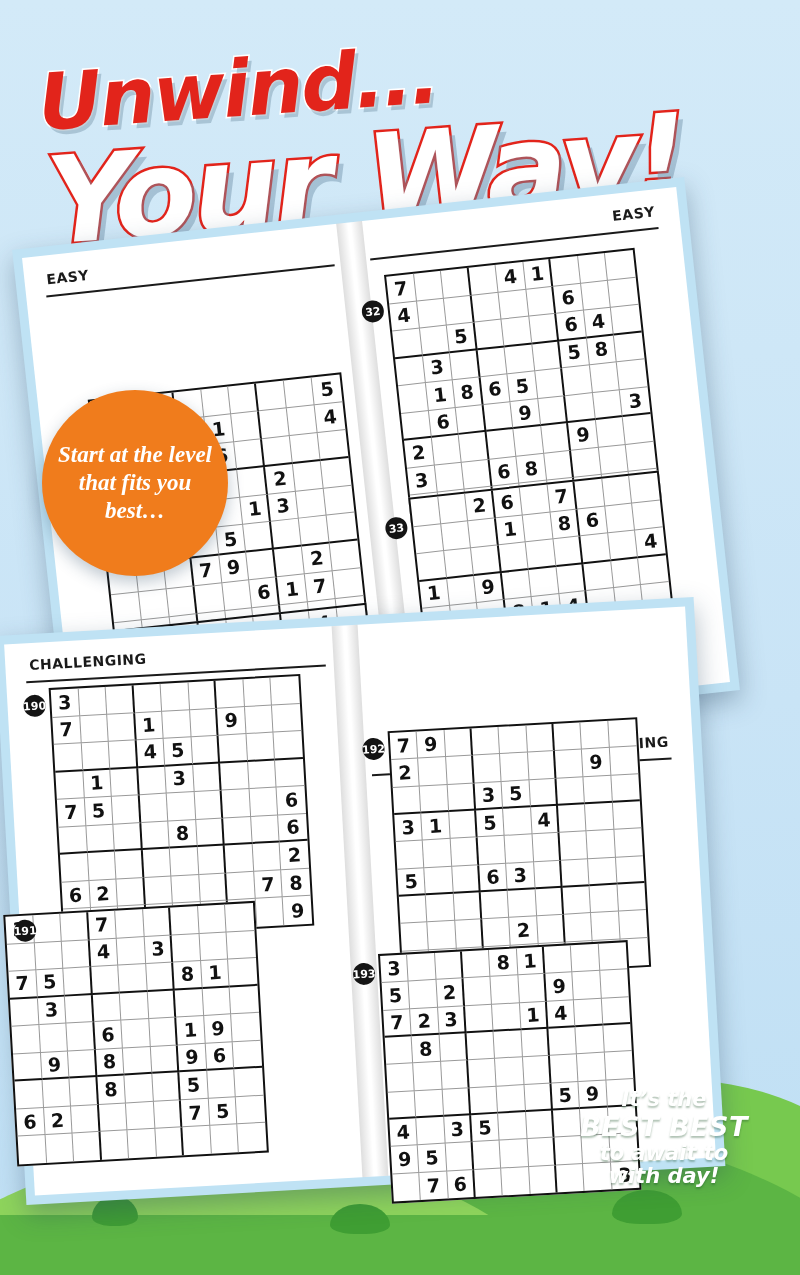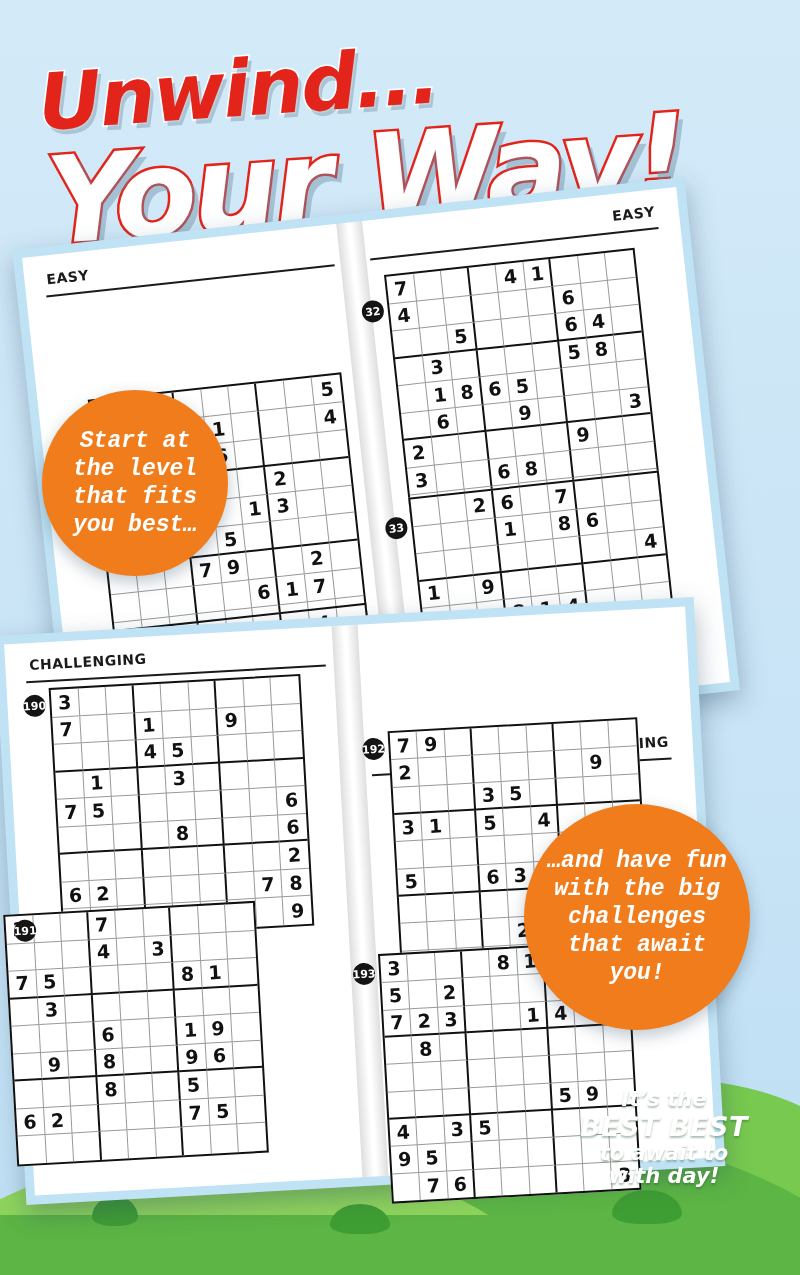--- a/index.html
+++ b/index.html
@@ -199,21 +199,21 @@
   
   .callout {
     position: absolute;
     border-radius: 50%;
     background: #f07c1c;
     color: #ffffff;
     display: flex;
     align-items: center;
     justify-content: center;
     text-align: center;
-    font-family: Liberation Mono, monospace;
+    font-family: Liberation Serif, serif;
     font-style: italic;
     font-weight: bold;
     box-shadow: 0 6px 16px rgba(40,70,95,.3);
     padding: 16px;
     box-sizing: border-box;
     line-height: 1.22;
   }
   .callout-1 {
     left: 42px;
     top: 390px;
@@ -964,21 +964,20 @@
           <div class="cell r9"></div>
           <div class="cell r9 bx"></div>
           <div class="cell r9"></div>
           <div class="cell r9"></div>
           <div class="cell r9">3</div>
         </div>
     </div>
   </div>
 
   <div class="callout callout-1">Start at the level that fits you best…</div>
-  <div class="callout callout-2">…and have fun with the big challenges that await you!</div>
 
   <div class="blurb">
     <div class="l1">It’s the</div>
     <div class="l2">BEST BEST</div>
     <div class="l3">to await to</div>
     <div class="l4">with day!</div>
   </div>
 
 </div>
 

